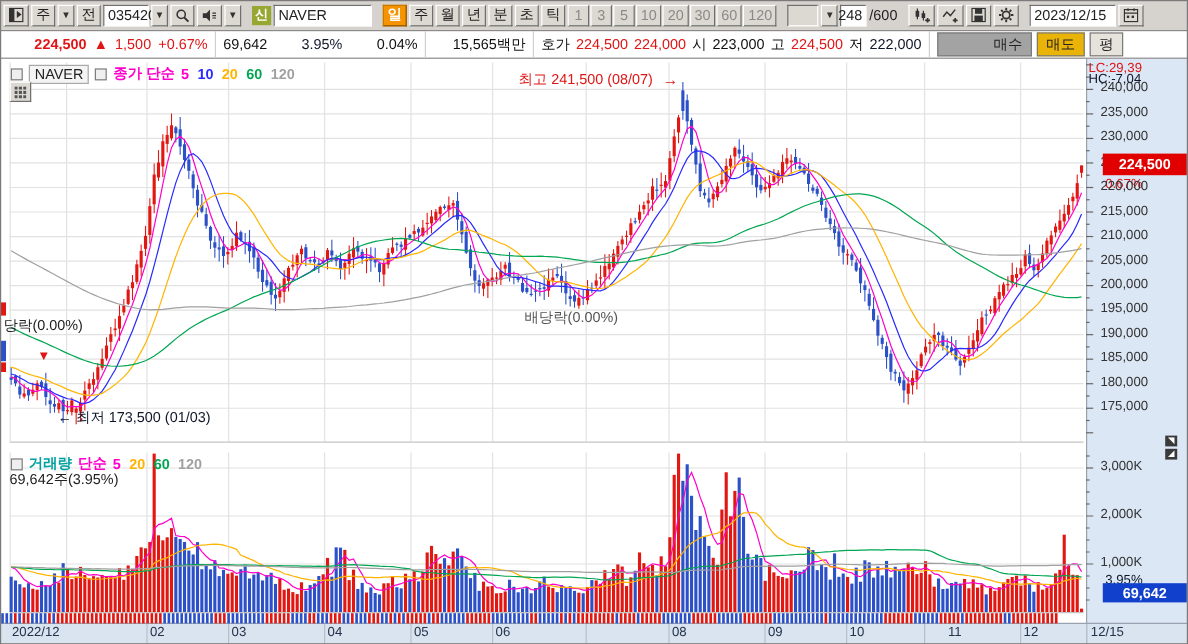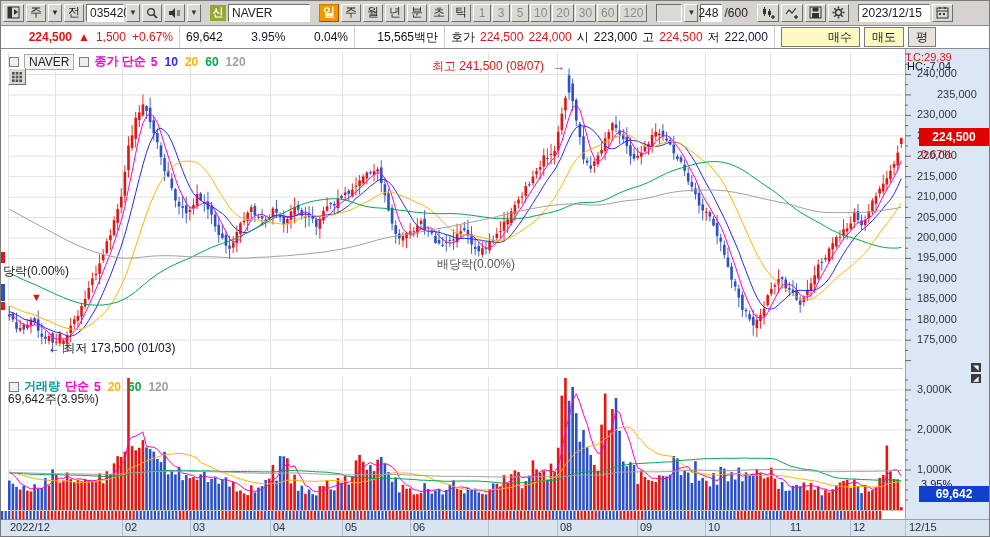--- a/index.html
+++ b/index.html
@@ -23,21 +23,21 @@
   .sep6{width:5px;}
   
   .qrow{position:absolute;top:25px;left:0;width:990px;height:24px;background:#fff;
         border-top:1px solid #8a8a8a;border-bottom:1px solid #8a8a8a;display:flex;
         align-items:center;font-size:12px;z-index:5;box-sizing:border-box;}
   .qcell{display:flex;align-items:center;height:100%;border-right:1px solid #cfcfcf;
          padding:0 6px;box-sizing:border-box;gap:6px;white-space:nowrap;}
   .red{color:#e01515;} .blue{color:#0f172a;} .blk{color:#111;}
   .qbtn{height:18px;padding:0 7px;border:1px solid #7a7a7a;display:flex;align-items:center;
         justify-content:center;background:#e6e3dc;margin-left:4px;}
-  .qbtn.buy{background:#fef9c3;padding-left:46px;} .qbtn.sell{background:#fef9c3;}
+  .qbtn.buy{background:#a3a3a3;padding-left:46px;} .qbtn.sell{background:#eab308;}
   
   svg#chart-svg{position:absolute;top:0;left:0;z-index:1;}
   .ov{position:absolute;z-index:6;white-space:nowrap;}
   .axlbl{position:absolute;z-index:6;font-size:11px;color:#333;white-space:nowrap;}
   .xlbl{position:absolute;z-index:6;font-size:11px;color:#24324a;top:521px;white-space:nowrap;}
   .legend{display:flex;align-items:center;gap:5px;font-size:12px;}
   .chk{width:8px;height:8px;border:1px solid #7d7d7d;background:#efefef;display:inline-block;}
   .navbox{border:1px solid #a8a8a8;background:#f4f4f4;padding:0 4px;font-size:12px;color:#222;}
   .mnum{font-weight:bold;}
   .curbox{position:absolute;z-index:7;width:70px;height:18px;display:flex;align-items:center;
@@ -1379,21 +1379,21 @@
     <span class="axlbl" style="left: 917px; top: 292.322px;">185,000</span>
     <span class="axlbl" style="left: 917px; top: 271.882px;">190,000</span>
     <span class="axlbl" style="left: 917px; top: 251.442px;">195,000</span>
     <span class="axlbl" style="left: 917px; top: 231.003px;">200,000</span>
     <span class="axlbl" style="left: 917px; top: 210.563px;">205,000</span>
     <span class="axlbl" style="left: 917px; top: 190.123px;">210,000</span>
     <span class="axlbl" style="left: 917px; top: 169.683px;">215,000</span>
     <span class="axlbl" style="left: 917px; top: 149.243px;">220,000</span>
     <span class="axlbl" style="left: 917px; top: 128.803px;">225,000</span>
     <span class="axlbl" style="left: 917px; top: 108.364px;">230,000</span>
-    <span class="axlbl" style="left: 917px; top: 87.9237px; margin-left: 20px;">235,000</span>
+    <span class="axlbl" style="left: 917px; top: 87.9237px;">235,000</span>
     <span class="axlbl" style="left: 917px; top: 67.4838px;">240,000</span>
   </div>
 <div id="vol-ticks">
     <span class="axlbl" style="left: 917px; top: 463px;">1,000K</span>
     <span class="axlbl" style="left: 917px; top: 423px;">2,000K</span>
     <span class="axlbl" style="left: 917px; top: 383px;">3,000K</span>
   </div>
 <div id="x-labels">
     <span class="xlbl" style="left: 10px;">2022/12</span>
     <span class="xlbl" style="left: 125px;">02</span>

